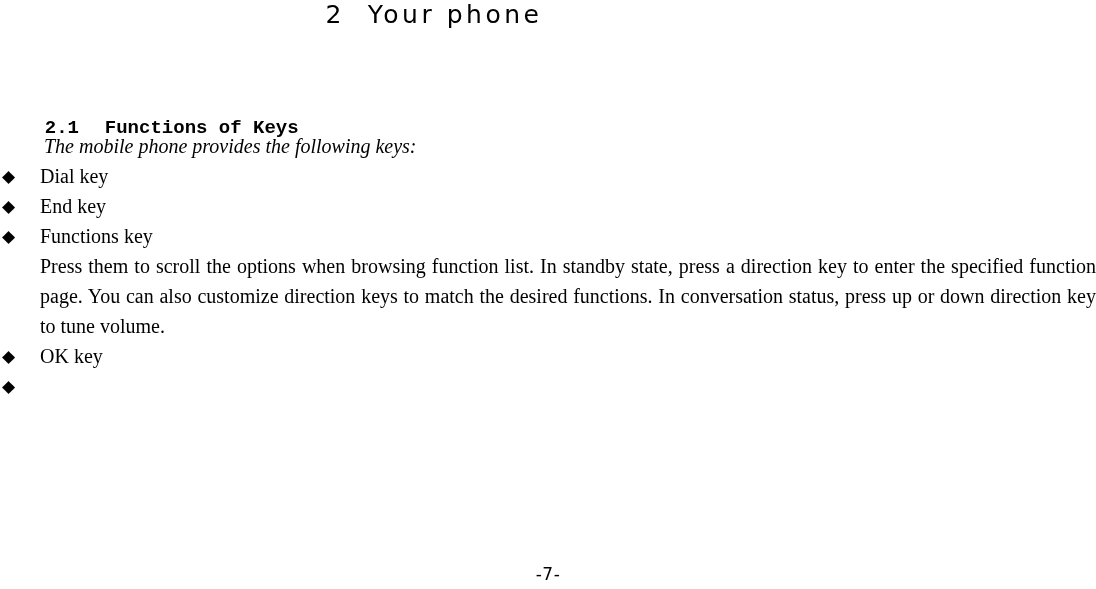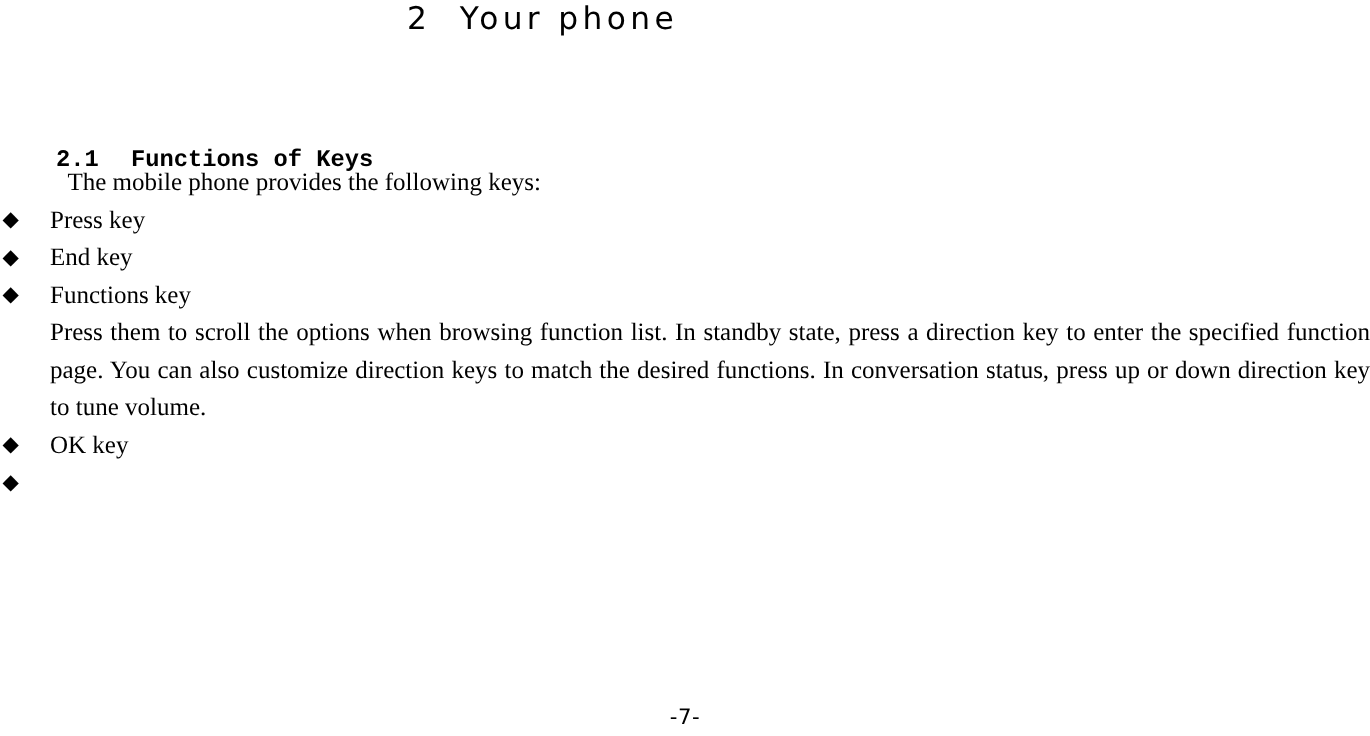--- a/index.html
+++ b/index.html
@@ -62,21 +62,22 @@
     padding: 0 0 0 40px;
     font-size: 20px;
     line-height: 30px;
     text-align: justify;
     text-justify: inter-word;
   }
   
   .para.intro {
     text-align: left;
     text-indent: 14px;
-    padding-left: 40px;
+    padding-left: 30px;
+    font-style: italic;
   }
   .para.bullet-label {
     text-align: left;
   }
   .para .bullet {
     position: absolute;
     left: 2px;
     top: 0;
     width: 24px;
     font-size: 17px;
@@ -106,21 +107,21 @@
 <div class="section-heading">
   <span class="sec-num">2.1</span><span>Functions of Keys</span>
 </div>
 
 <div class="body-block">
 
   <p class="para intro">The mobile phone provides the following keys:</p>
 
   <p class="para bullet-label">
     <span class="bullet">◆</span>
-    <span>Press key</span>
+    <span>Dial key</span>
   </p>
 
   <p class="para bullet-label">
     <span class="bullet">◆</span>
     <span>End key</span>
   </p>
 
   <p class="para bullet-label">
     <span class="bullet">◆</span>
     <span>Functions key</span>

